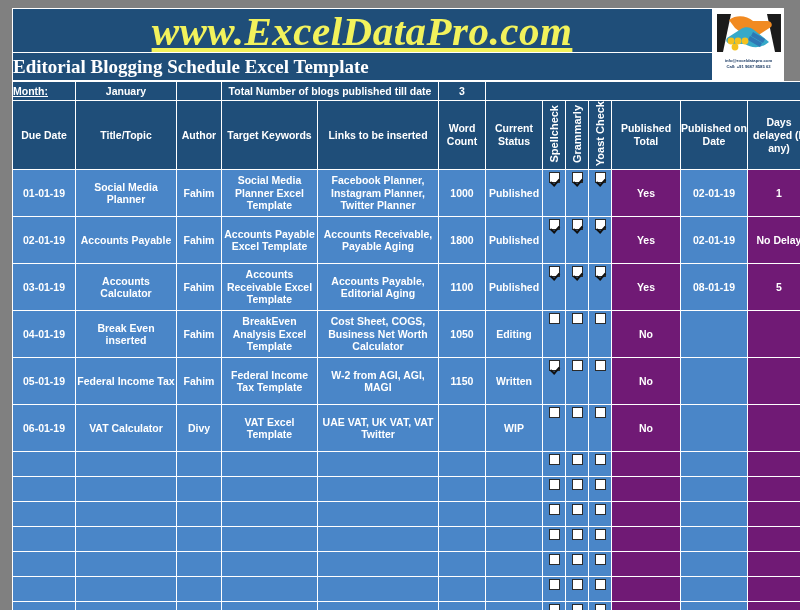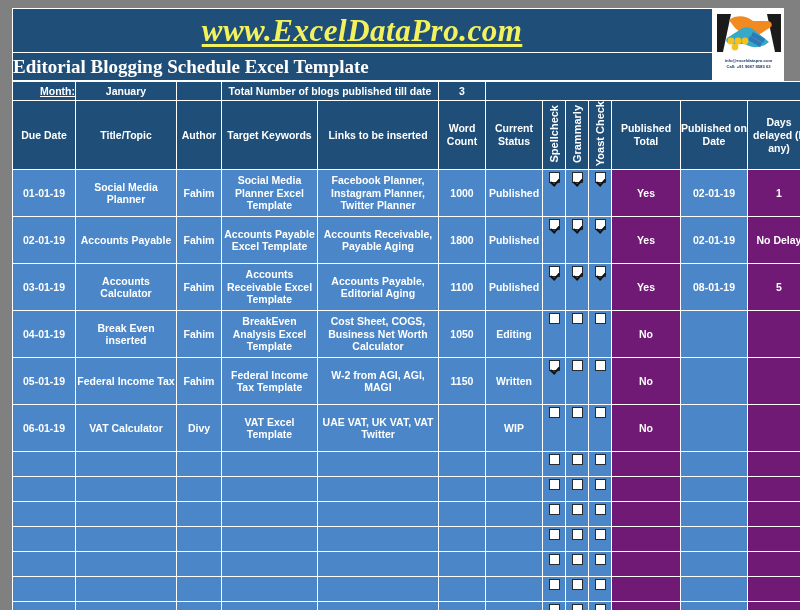--- a/index.html
+++ b/index.html
@@ -19,21 +19,21 @@
     background:#1F4E79;
     border:1px solid #fff;
     box-sizing:border-box;
   }
   .banner-url{
     position:absolute;left:0;right:72px;top:50%;transform:translateY(-50%);
     text-align:center;
     color:#F2F25C;
     font-family:"Liberation Serif", serif;
     font-weight:bold;font-style:italic;
-    font-size:31px;
+    font-size:41px;
     letter-spacing:.5px;
     text-decoration:underline;
     text-underline-offset:3px;
     white-space:nowrap;
   }
   .subbar{
     position:relative;
     height:28px;
     background:#1F4E79;
     border:1px solid #fff;border-top:none;
@@ -71,21 +71,21 @@
   }
   table.grid td{
     padding:0;margin:0;
     font-size:10.5px;font-weight:bold;
     color:#ffffff;
     text-align:center;vertical-align:middle;
     overflow:hidden;
   }
   .mrow td{height:18px;background:#1F4E79;font-size:11px;}
   .mrow td.blank{background:#1F4E79;}
-  .mrow td.mlabel{text-align:right;text-decoration:underline;}
+  .mrow td.mlabel{text-align:left;text-decoration:underline;}
 
   .hrow td{
     height:68px;background:#1F4E79;
     font-size:11px;line-height:13px;
     padding:0 2px;
   }
   .vtxt{
     writing-mode:vertical-rl;
     transform:rotate(180deg);
     display:inline-block;

